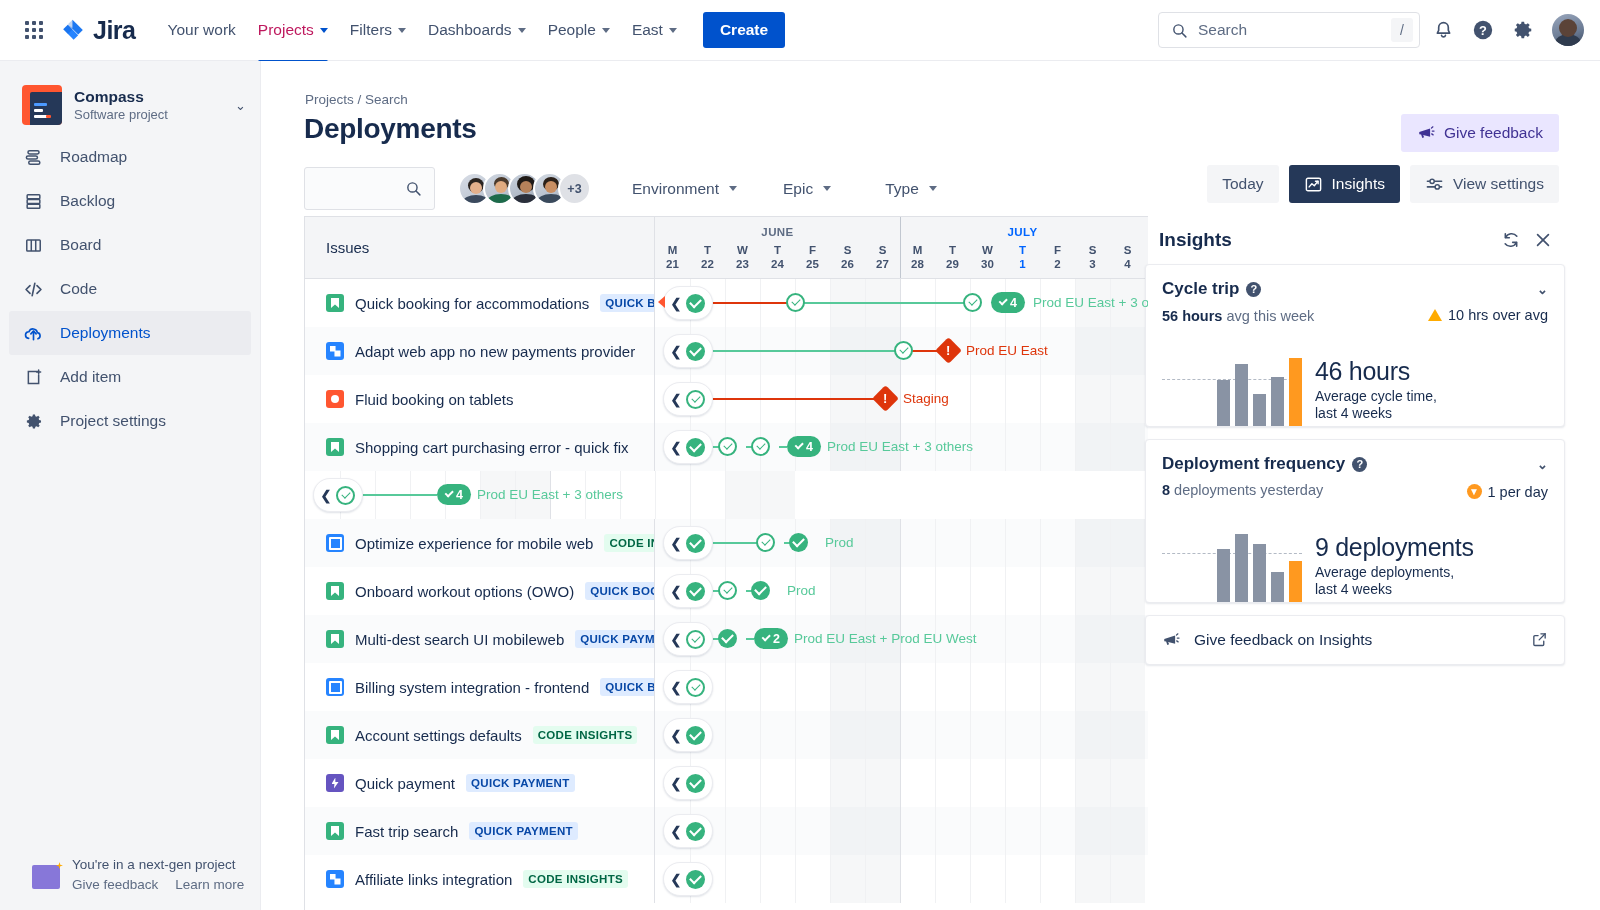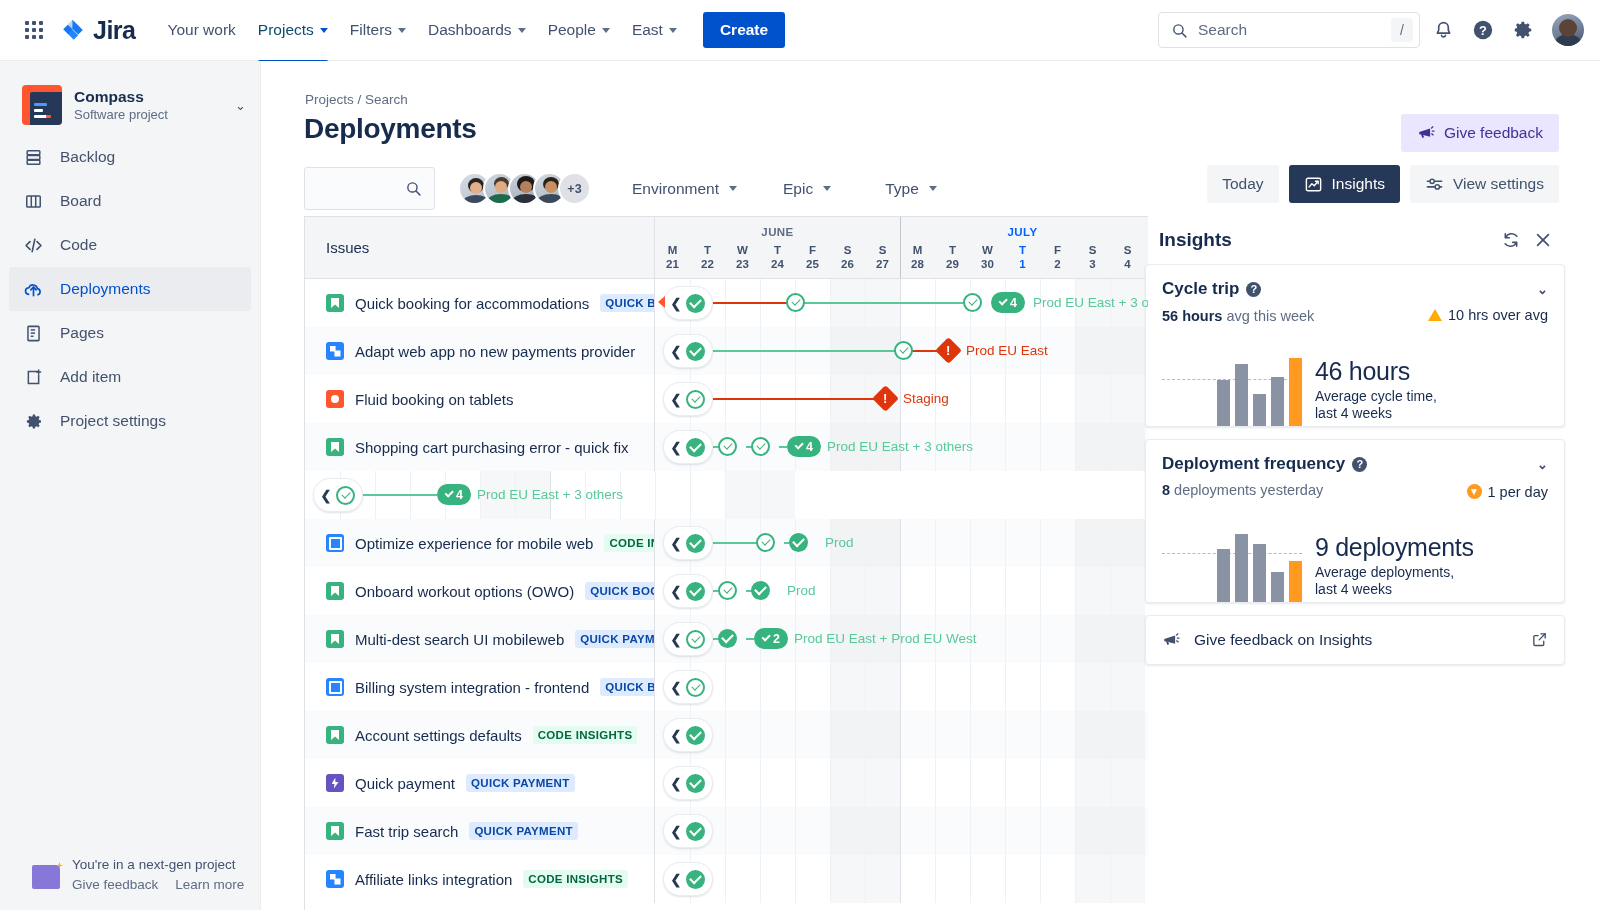--- a/index.html
+++ b/index.html
@@ -18,21 +18,21 @@
   }
   .grid-icon { width: 24px; height: 24px; margin-left: 6px; margin-right: 14px;
      display: grid; grid-template-columns: repeat(3,4px); grid-template-rows: repeat(3,4px);
      gap: 3px; align-content: center; justify-content: center; cursor: pointer; }
   .grid-icon i { width: 4px; height: 4px; background: #42526E; border-radius: 1px; display:block; }
   .brand { display: flex; align-items: center; gap: 7px; margin-right: 22px; cursor: pointer;}
   .brand-text { font-size: 25px; font-weight: 700; color: #172B4D; letter-spacing: -0.5px;
     font-family: "Liberation Sans", sans-serif; }
   .navitem { font-size: 15.5px; color: #42526E; padding: 6px 10px; margin-right: 2px;
     display: flex; align-items: center; gap: 6px; cursor: pointer; border-radius: 3px; position: relative;}
-  .navitem.active { color: #0c4a6e; }
+  .navitem.active { color: #be185d; }
   .navitem.active::after { content:''; position:absolute; left: 10px; right: 10px; bottom: -18px;
      height: 3px; background: #0052CC; border-radius: 2px; }
   .caret { width: 0; height: 0; border-left: 4px solid transparent; border-right: 4px solid transparent;
      border-top: 5px solid #5E6C84; display:inline-block; }
   .navitem.active .caret { border-top-color:#0052CC; }
   #create-btn { background: #0052CC; color: #fff; font-size: 15.5px; font-weight: 600;
     border: none; border-radius: 3px; padding: 9px 17px; margin-left: 14px; cursor: pointer;}
   .nav-right { margin-left: auto; display: flex; align-items: center; gap: 6px; }
   #search-box { width: 262px; height: 36px; border: 1px solid #DFE1E6; border-radius: 4px;
     display: flex; align-items: center; padding: 0 6px 0 12px; background:#fff; cursor: text;}
@@ -312,20 +312,30 @@
     <div>
       <div class="proj-name">Compass</div>
       <div class="proj-sub">Software project</div>
     </div>
     <div class="chev-down">⌄</div>
   </div>
 
   <div class="sb-item">
     <span class="sb-icon">
       <svg width="19" height="19" viewBox="0 0 24 24" fill="none" stroke="#42526E" stroke-width="1.9">
+        <rect x="5" y="3.5" width="14" height="4" rx="2"></rect>
+          <rect x="3" y="10" width="14" height="4" rx="2"></rect>
+        <rect x="6" y="16.5" width="14" height="4" rx="2"></rect>
+      </svg>
+    </span>
+    <span>Roadmap</span>
+  </div>
+  <div class="sb-item">
+    <span class="sb-icon">
+      <svg width="19" height="19" viewBox="0 0 24 24" fill="none" stroke="#42526E" stroke-width="1.9">
         <rect x="4" y="3.5" width="16" height="5" rx="1"></rect>
           <rect x="4" y="9.5" width="16" height="5" rx="1"></rect>
         <rect x="4" y="15.5" width="16" height="5" rx="1"></rect>
       </svg>
     </span>
     <span>Backlog</span>
   </div>
   <div class="sb-item">
     <span class="sb-icon">
       <svg width="19" height="19" viewBox="0 0 24 24" fill="none" stroke="#42526E" stroke-width="1.9">
@@ -348,31 +358,20 @@
   </div>
   <div class="sb-item active">
     <span class="sb-icon">
       <svg width="21" height="21" viewBox="0 0 24 24" fill="none" stroke="#0052CC" stroke-width="1.9" stroke-linecap="round" stroke-linejoin="round">
         <path d="M6.5 17.5A3.7 3.7 0 0 1 6.8 10a5 5 0 0 1 9.6 1 3.6 3.6 0 0 1 .6 7"></path>
         <line x1="12" y1="19" x2="12" y2="9.5"></line>
           <polyline points="9,12.5 12,9.3 15,12.5"></polyline>
       </svg>
     </span>
     <span>Deployments</span>
-  </div>
-  <div class="sb-item">
-    <span class="sb-icon">
-      <svg width="19" height="19" viewBox="0 0 24 24" fill="none" stroke="#42526E" stroke-width="1.9">
-        <rect x="5" y="3" width="14" height="18" rx="1"></rect>
-          <line x1="8.5" y1="7.5" x2="14" y2="7.5"></line>
-        <line x1="8.5" y1="11.5" x2="14" y2="11.5"></line>
-          <line x1="8.5" y1="15.5" x2="12" y2="15.5"></line>
-      </svg>
-    </span>
-    <span>Pages</span>
   </div>
   <div class="sb-item">
     <span class="sb-icon">
       <svg width="19" height="19" viewBox="0 0 24 24" fill="none" stroke="#42526E" stroke-width="1.9" stroke-linecap="round">
         <path d="M17 4.5H5.5v15h13V9"></path>
           <line x1="18.5" y1="2.5" x2="18.5" y2="7.5"></line>
         <line x1="16" y1="5" x2="21" y2="5"></line>
       </svg>
     </span>
     <span>Add item</span>

